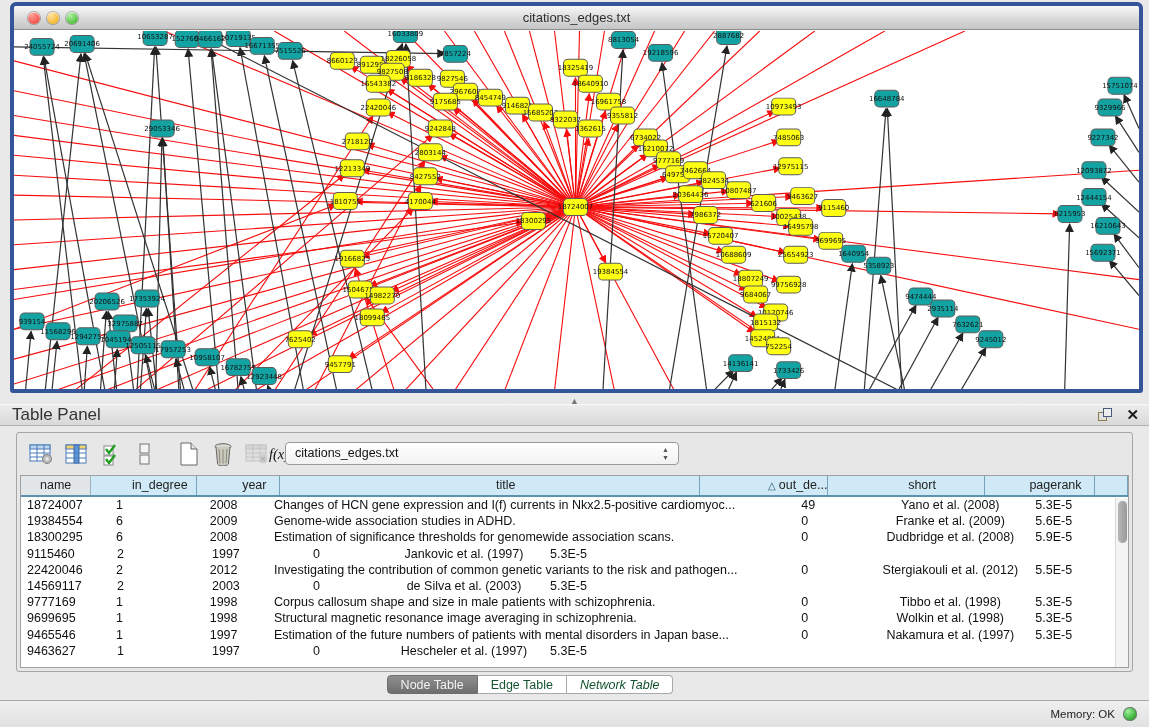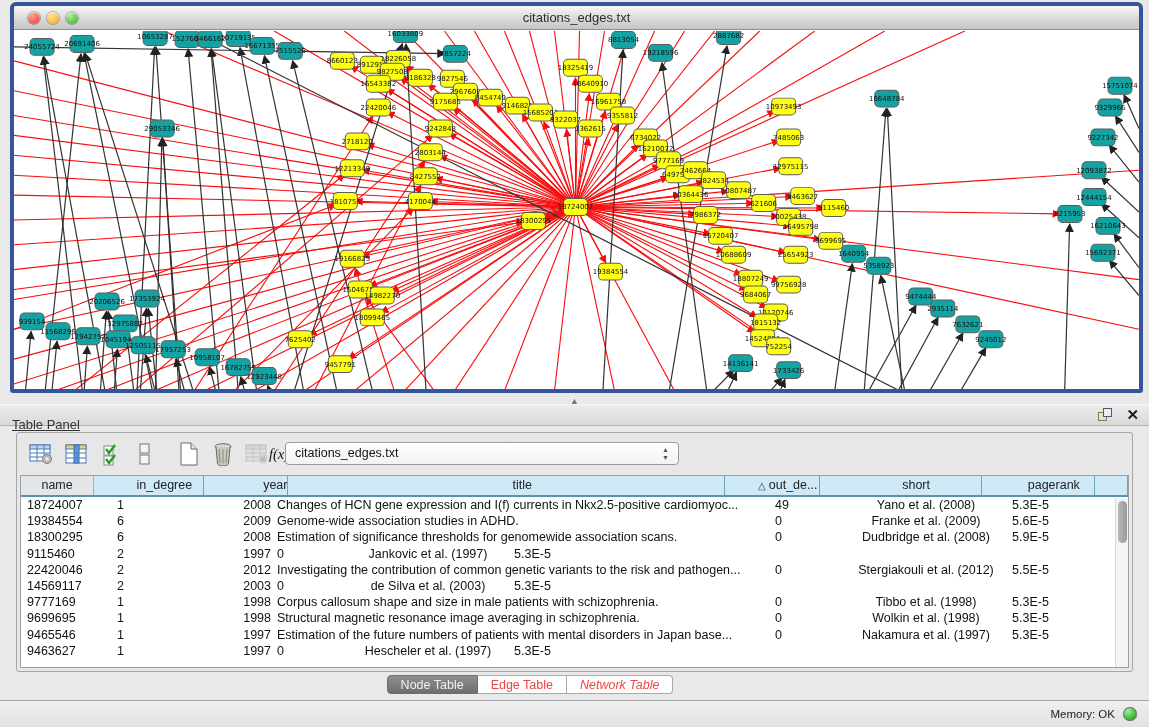--- a/index.html
+++ b/index.html
@@ -38,21 +38,21 @@
   .redln  { stroke:#f80c0c; stroke-width:1.1; fill:none; }
   .blkln  { stroke:#333333; stroke-width:1.2; fill:none; }
   
   #splitter-arrow{ position:absolute; left:570px; top:396px; font-size:9px; color:#777;}
   
   #tp-header {
     position:absolute; left:0; top:404px; width:1149px; height:22px;
     background:linear-gradient(#ededed,#d8d8d8);
     border-top:1px solid #f7f7f7; border-bottom:1px solid #b3b3b3;
   }
-  #tp-title { position:absolute; left:12px; top:12px; font-size:13px; color:#333;text-decoration:underline; }
+  #tp-title { position:absolute; left:12px; top:0; font-size:17px; color:#333; }
   #tp-float { position:absolute; right:36px; top:3px; width:15px; height:15px; cursor:pointer;}
   #tp-float .sq1{ position:absolute; left:0; top:4px; width:9px; height:9px; border:1.5px solid #8a7a4a;}
   #tp-float .sq2{ position:absolute; left:5px; top:0; width:9px; height:9px; border:1.5px solid #4a5a7a; background:#ededed;}
   #tp-close { position:absolute; right:10px; top:1px; font-size:15px; font-weight:bold; color:#1c1c1c; cursor:pointer;}
   
   #panel-box {
     position:absolute; left:16px; top:432px; width:1117px; height:240px;
     border:1px solid #a6a6a6; border-radius:3px; background:#e7e7e7;
   }
   #toolbar { position:absolute; left:0; top:0; right:0; height:42px; }
@@ -74,33 +74,33 @@
   .hcell {
     font-size:12.5px; color:#222; text-align:center; line-height:19px;
     border-right:1px solid #73a3ba; overflow:hidden; white-space:nowrap; cursor:pointer;
   }
   .hcell.namecol { background:#e3e6e8; border-right:1px solid #9fb3bd; }
   .sort-tri { color:#1c4e68; font-size:10px; margin-right:3px; }
   .trow { display:flex; height:16.2px; font-size:12.5px; color:#111; cursor:default;}
   .tcell { overflow:hidden; white-space:nowrap; padding-left:6px; line-height:16px; }
   .tcell.center { text-align:center; padding-left:0; }
   
-  .c0{width:90px;} .c1{width:95px;} .c2{width:65px;text-align:right;} .c3{width:498px;}
-  .c4{width:77px;} .c5{width:160px;} .c6{width:100px;} .c7{flex:1;}
+  .c0{width:90px;} .c1{width:95px;} .c2{width:65px;} .c3{width:498px;}
+  .c4{width:77px;margin-left:36px;} .c5{width:160px;} .c6{width:100px;} .c7{flex:1;}
   #vscroll {
     position:absolute; right:0px; top:22px; bottom:0; width:13px;
     background:#f4f4f4; border-left:1px solid #d9d9d9;
   }
   #vthumb { position:absolute; left:2px; top:3px; width:9px; height:42px; border-radius:5px;
     background:linear-gradient(90deg,#b8b8b8,#989898); cursor:pointer;}
   
   #tabs { position:absolute; left:0; top:675px; width:1060px; height:20px; display:flex; justify-content:center; }
   .tab {
     height:19px; line-height:18px; font-size:12.5px; padding:0 13px;
-    background:#ffffff; color:#ef4444; border:1px solid #a9a9a9; border-left:none; cursor:pointer;
+    background:#ffffff; color:#14532d; border:1px solid #a9a9a9; border-left:none; cursor:pointer;
   }
   .tab:first-child { border-left:1px solid #a9a9a9; border-radius:4px 0 0 4px; }
   .tab:last-child { border-radius:0 4px 4px 0;font-style:italic; }
   .tab.selected { background:linear-gradient(#8f8f8f,#6e6e6e); color:#f2f2f2; border-color:#6e6e6e; }
   
   #statusbar {
     position:absolute; left:0; top:700px; width:1149px; height:34px;
     background:linear-gradient(#efefef,#dddddd); border-top:1px solid #a8a8a8;
   }
   #mem-label { position:absolute; right:34px; top:7px; font-size:11.5px; color:#222; }

